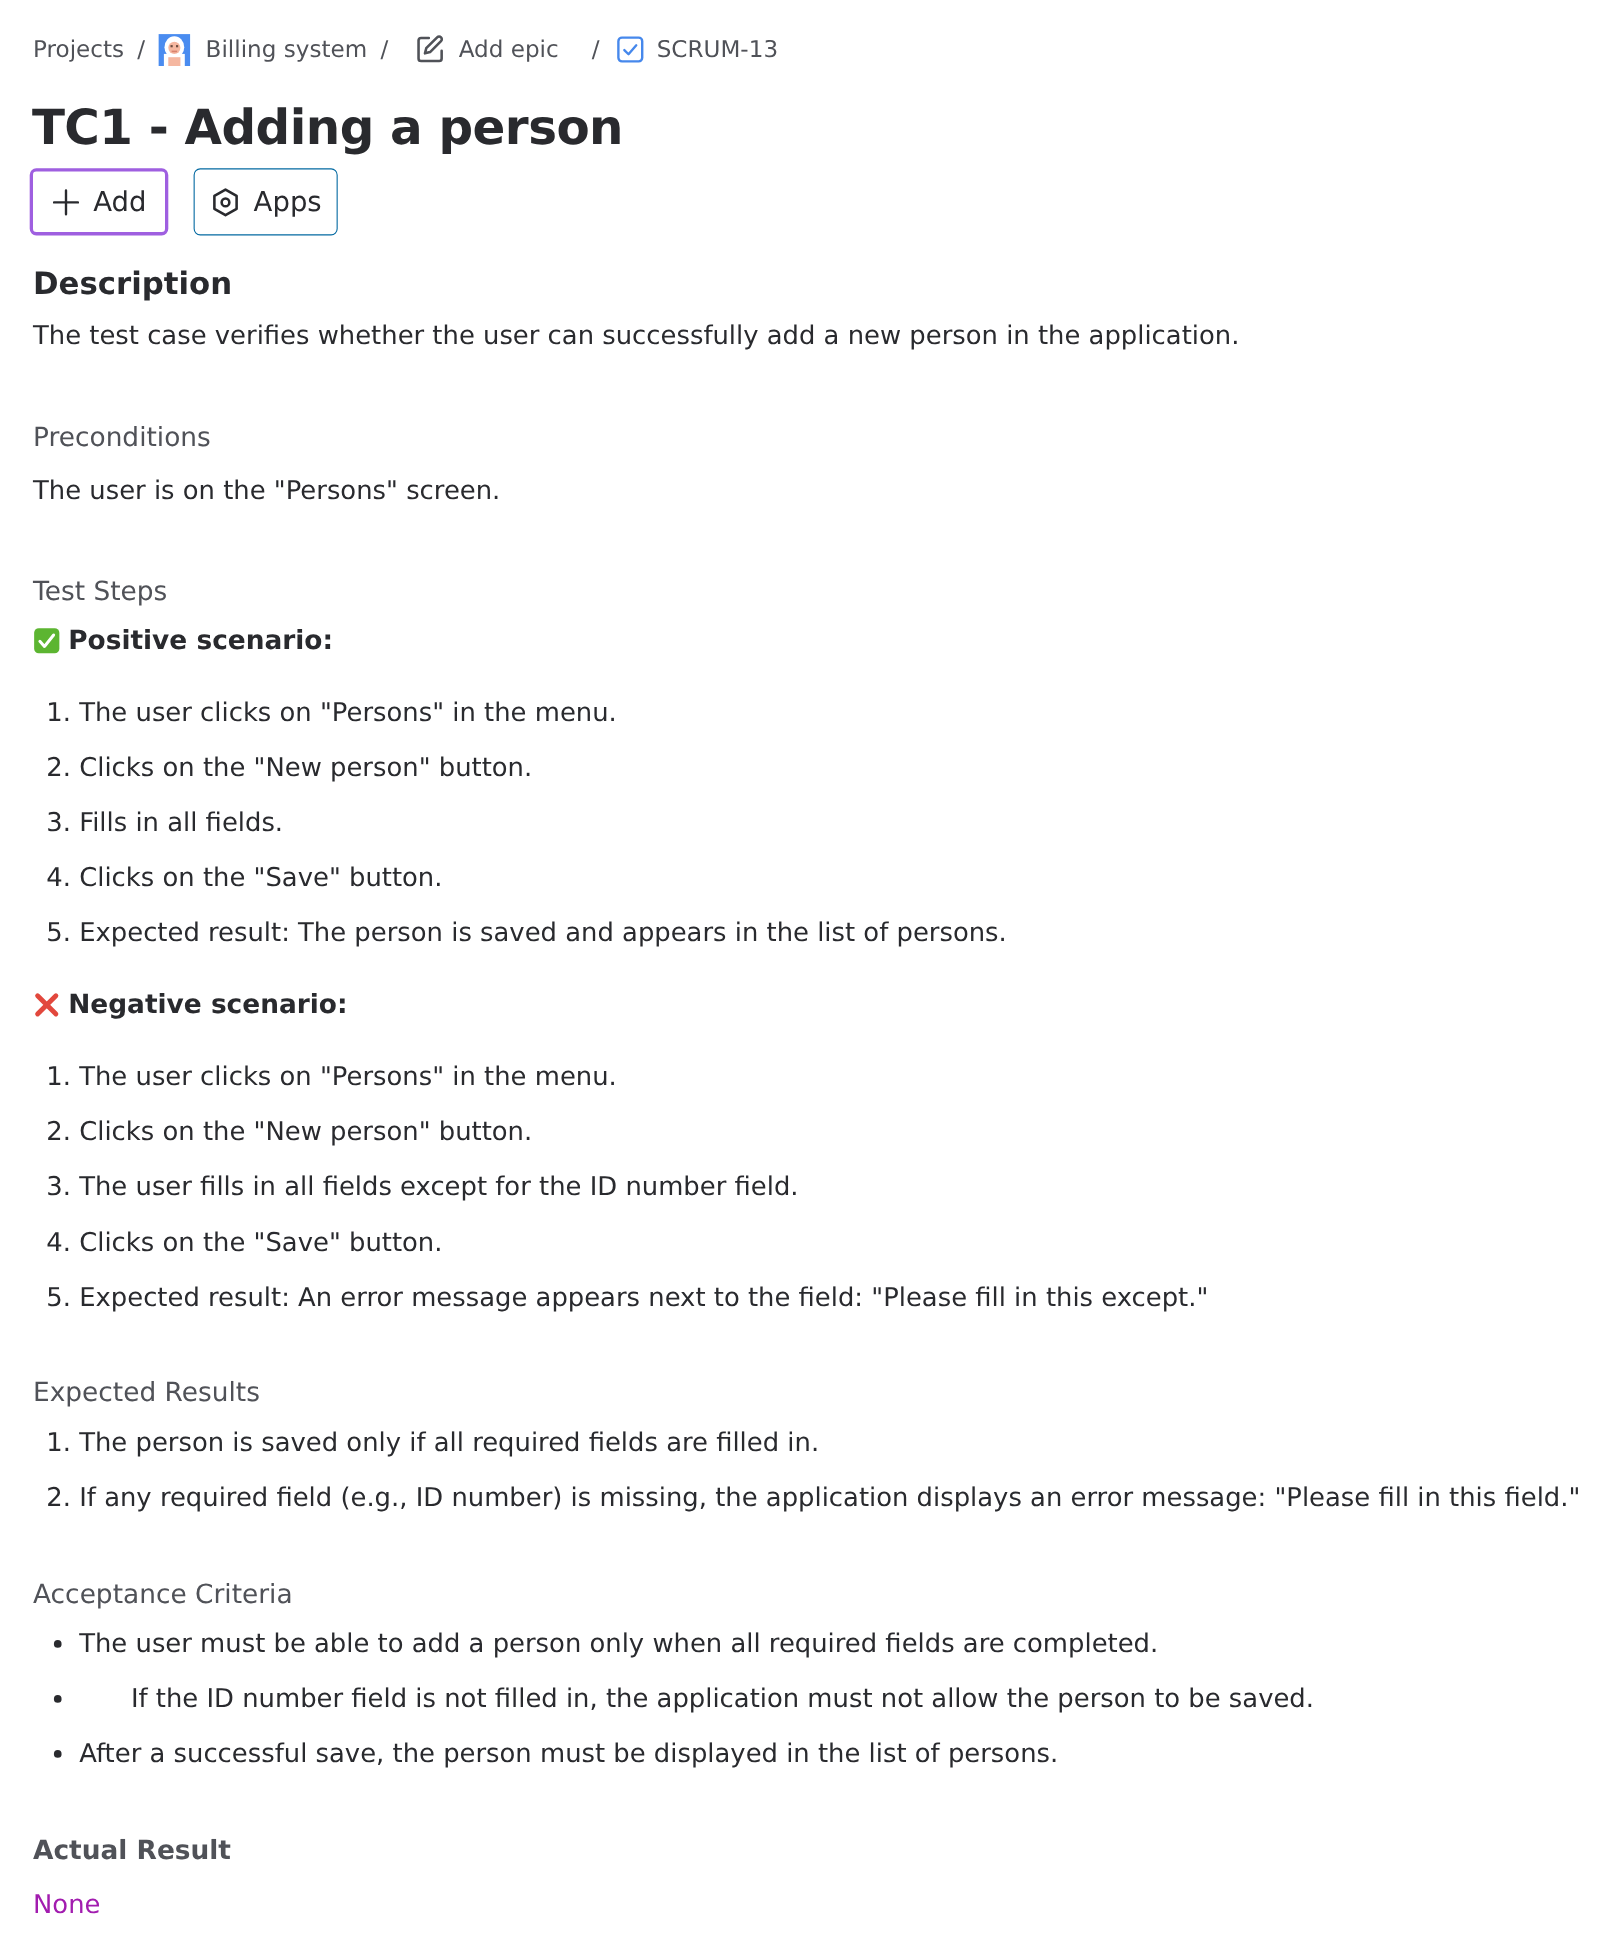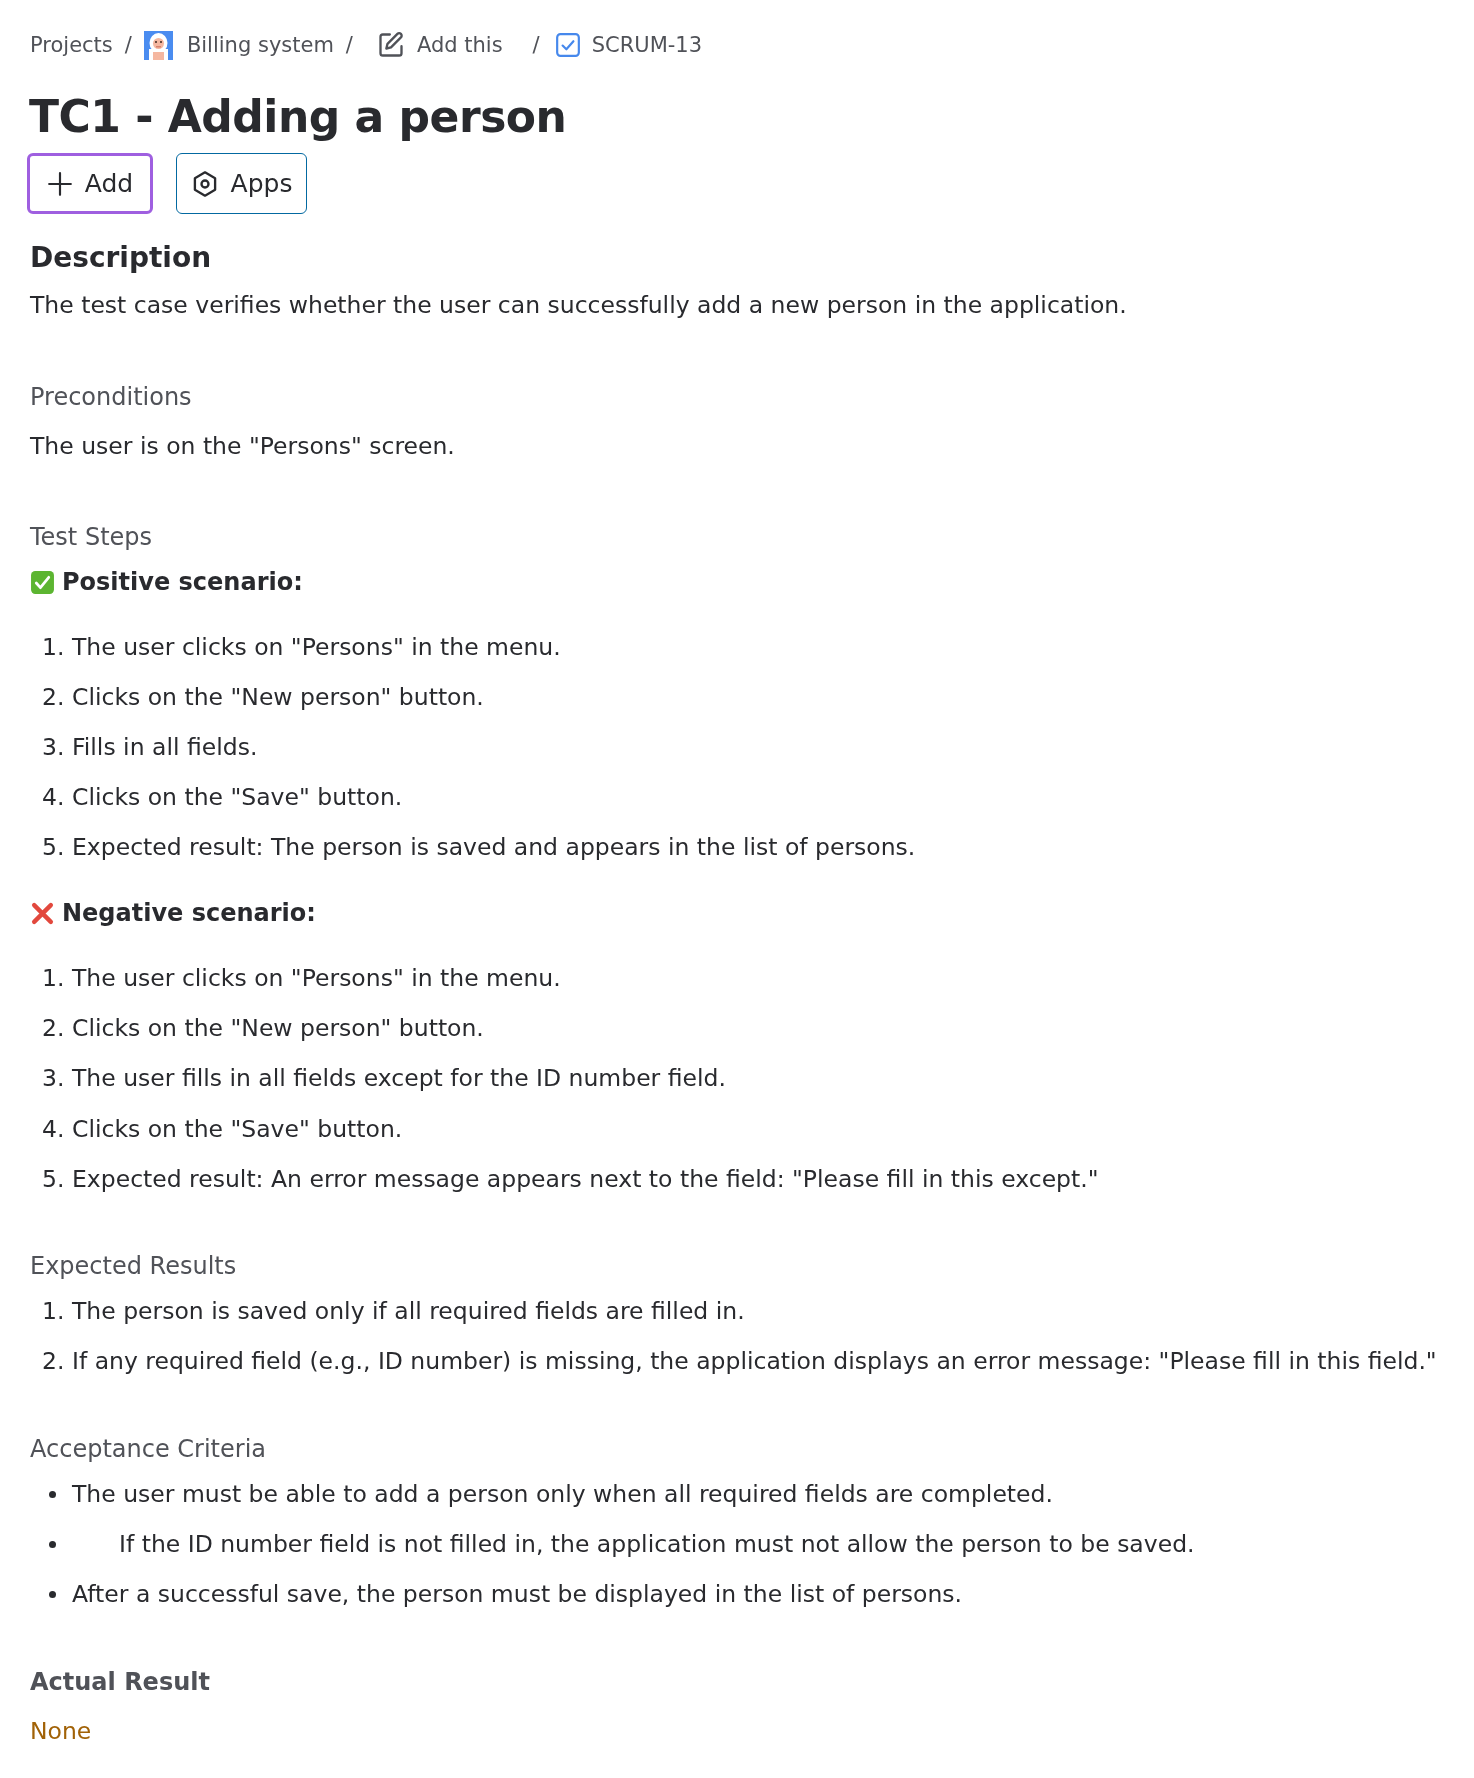--- a/index.html
+++ b/index.html
@@ -24,21 +24,21 @@
   .btn .ico { margin-right: 12px; display: inline-flex; }
   
   .h-desc { font-size: 28px; font-weight: 700; color: #292a2e; top: 241px; }
   .body-text { font-size: 23.5px; color: #292a2e; }
   .sub-h { font-size: 24px; color: #505258; }
   .scenario { font-size: 24px; font-weight: 700; color: #292a2e; display: flex; align-items: center; }
   .emoji { width: 25px; height: 25px; margin-right: 7px; display: inline-flex; align-items: center; justify-content: center; }
   .li { position: absolute; left: 42px; font-size: 23.5px; color: #292a2e; white-space: nowrap; }
   .li .num { display: inline-block; width: 30px; }
   .bullet { position: absolute; left: 49px; width: 7px; height: 7px; border-radius: 50%; background: #292a2e; }
-  .none { font-size: 23.5px; color: #a16207; }
+  .none { font-size: 23.5px; color: #a21caf; }
 </style>
 </head>
 <body>
 
 <nav class="crumbs">
   <a class="crumb">
     <span>Projects</span>
   </a>
   <span class="sep">/</span>
   <a class="crumb">
@@ -57,21 +57,21 @@
     <span>Billing system</span>
   </a>
   <span class="sep">/</span>
   <a class="crumb" style="margin-left:12px;">
     <span class="icon-box">
       <svg width="28" height="28" viewBox="0 0 24 24" fill="none" stroke="#505258" stroke-width="2" stroke-linecap="round" stroke-linejoin="round">
         <path d="M11 3H5a2 2 0 0 0-2 2v14a2 2 0 0 0 2 2h14a2 2 0 0 0 2-2v-6"></path>
         <path d="M17.5 2.5a2.1 2.1 0 0 1 3 3L12 14l-4 1 1-4z"></path>
       </svg>
     </span>
-    <span>Add this</span>
+    <span>Add epic</span>
   </a>
   <span class="sep" style="margin-left:30px;margin-right:14px;">/</span>
   <a class="crumb">
     <span class="icon-box" style="margin-right:10px;">
       <svg width="26" height="26" viewBox="0 0 24 24" fill="none">
         <rect x="2" y="2" width="20" height="20" rx="3" stroke="#4688ec" stroke-width="2"></rect>
         <path d="M7 12.5l3.5 3.5L17 8.5" stroke="#4688ec" stroke-width="2" stroke-linecap="round" stroke-linejoin="round"></path>
       </svg>
     </span>
     <span>SCRUM-13</span>

